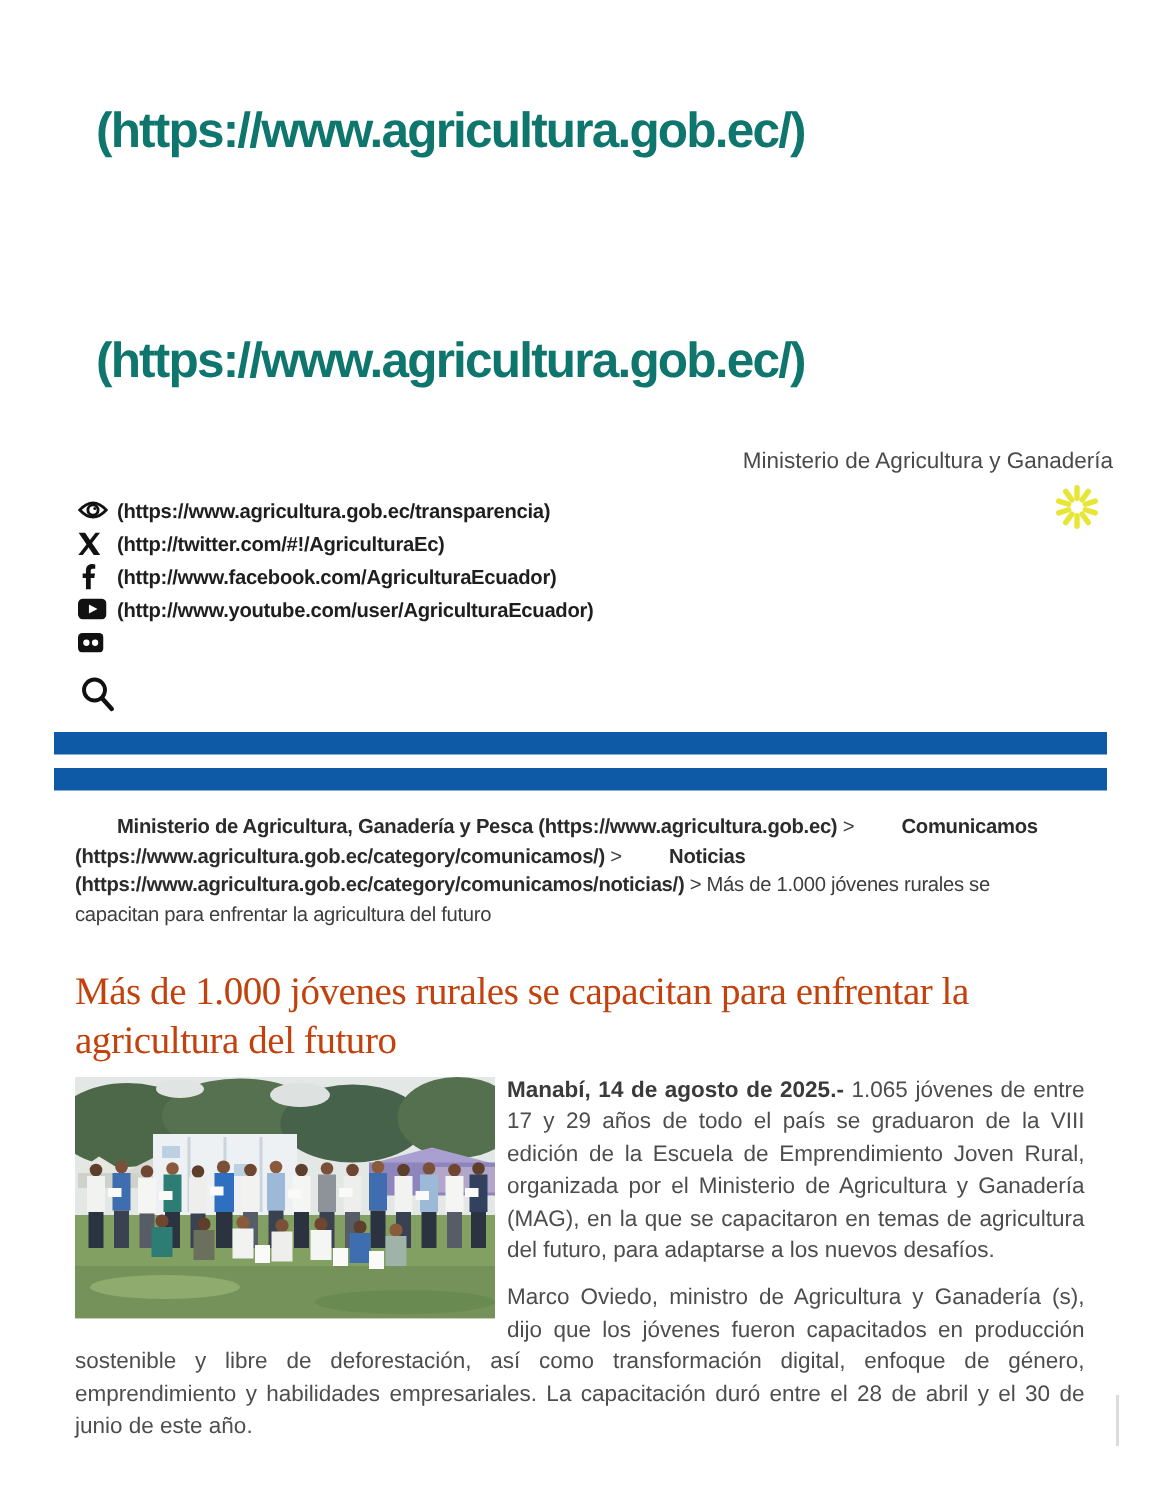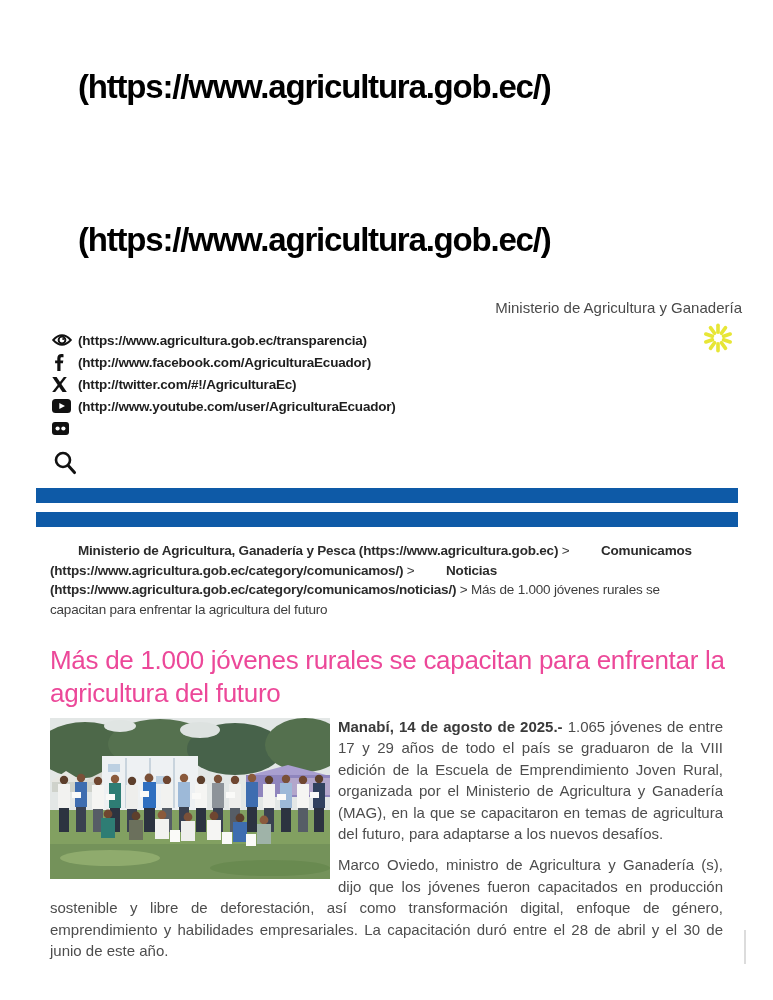--- a/index.html
+++ b/index.html
@@ -1,21 +1,21 @@
 <!DOCTYPE html>
 <html><head>
 <meta charset="utf-8">
 <style>
   html,body{margin:0;padding:0;background:#fff;}
   .page{position:relative;width:773px;height:1000px;background:#ffffff;overflow:hidden;
         font-family:"Liberation Sans",sans-serif;}
 
   
-  .logo-link{position:absolute;left:78px;font-size:33px;line-height:38px;font-weight:700;
-             color:#000000;letter-spacing:-1.2px;white-space:nowrap;}
+  .logo-link{position:absolute;left:64px;font-size:33px;line-height:38px;font-weight:700;
+             color:#0f766e;letter-spacing:-1.2px;white-space:nowrap;}
   .logo-link.first{top:68px;}
   .logo-link.second{top:221px;}
 
   .ministry{position:absolute;right:31px;top:299px;font-size:15px;color:#4a4a4a;}
 
   .spinner{position:absolute;left:702px;top:322px;width:32px;height:32px;}
 
   .social{position:absolute;left:52px;top:331px;display:flex;flex-direction:column;gap:4px;}
   .social-row{display:flex;align-items:center;height:18px;gap:6px;}
   .s-icon{width:20px;height:18px;display:flex;align-items:center;justify-content:flex-start;flex:0 0 20px;}
@@ -27,21 +27,21 @@
   .bar.one{top:488px;}
   .bar.two{top:512px;}
 
   .scroll-line{position:absolute;left:744px;top:930px;width:2px;height:34px;background:#dcdcdc;}
 
   .breadcrumb{position:absolute;left:50px;top:541px;width:650px;font-size:13.5px;
               line-height:19.5px;color:#3d3d3d;letter-spacing:-0.2px;}
   .breadcrumb .b{font-weight:700;color:#2b2b2b;margin-left:28px;}
 
   .title{position:absolute;left:50px;top:644px;width:680px;font-size:26px;line-height:33px;
-         font-weight:400;color:#ec4899;letter-spacing:-0.3px;}
+         font-weight:400;color:#c2410c;letter-spacing:-0.3px;font-family:Liberation Serif, serif;}
 
   .article{position:absolute;left:50px;top:716px;width:673px;font-size:15px;line-height:21.4px;
            color:#4d4d4d;text-align:justify;}
   .photo{float:left;width:280px;height:161px;margin:2px 8px 12px 0;display:block;}
   .article p{margin:0 0 10px 0;}
   .lead{font-weight:700;color:#3a3a3a;}
 </style>
 </head>
 <body>
 
@@ -77,35 +77,35 @@
           <path d="M1.2,8 Q10,-1.5 18.8,8 Q10,17.5 1.2,8 Z" fill="none" stroke="#111" stroke-width="1.9"></path>
           <circle cx="10" cy="8" r="3.4" fill="none" stroke="#111" stroke-width="1.9"></circle>
           <circle cx="11.2" cy="7" r="1" fill="#111"></circle>
         </svg>
       </span>
       <span class="s-label">(https://www.agricultura.gob.ec/transparencia)</span>
     </div>
 
     <div class="social-row">
       <span class="s-icon">
-        <svg width="13" height="17" viewBox="0 0 13 17">
-          <path d="M9.5,0 C7,0 5.3,1.6 5.3,4.2 V6.4 H3.1 V9.3 H5.3 V17 H8.5 V9.3 H10.9 L11.3,6.4 H8.5 V4.6 C8.5,3.7 8.9,3.2 9.8,3.2 H11.5 V0.3 C11,0.15 10.2,0 9.5,0 Z" fill="#111"></path>
-        </svg>
-      </span>
-      <span class="s-label">(http://www.facebook.com/AgriculturaEcuador)</span>
-    </div>
-
-    <div class="social-row">
-      <span class="s-icon">
         <svg width="15" height="15" viewBox="0 0 15 15">
           <polygon points="0.3,0 4.6,0 14.8,15 10.5,15" fill="#111"></polygon>
           <polygon points="11.8,0 14.8,0 3.2,15 0.2,15" fill="#111"></polygon>
         </svg>
       </span>
       <span class="s-label">(http://twitter.com/#!/AgriculturaEc)</span>
+    </div>
+
+    <div class="social-row">
+      <span class="s-icon">
+        <svg width="13" height="17" viewBox="0 0 13 17">
+          <path d="M9.5,0 C7,0 5.3,1.6 5.3,4.2 V6.4 H3.1 V9.3 H5.3 V17 H8.5 V9.3 H10.9 L11.3,6.4 H8.5 V4.6 C8.5,3.7 8.9,3.2 9.8,3.2 H11.5 V0.3 C11,0.15 10.2,0 9.5,0 Z" fill="#111"></path>
+        </svg>
+      </span>
+      <span class="s-label">(http://www.facebook.com/AgriculturaEcuador)</span>
     </div>
 
     <div class="social-row">
       <span class="s-icon">
         <svg width="19" height="14" viewBox="0 0 19 14">
           <rect width="19" height="14" rx="3.5" fill="#111"></rect>
           <polygon points="7.3,4 13,7 7.3,10" fill="#fff"></polygon>
         </svg>
       </span>
       <span class="s-label">(http://www.youtube.com/user/AgriculturaEcuador)</span>

